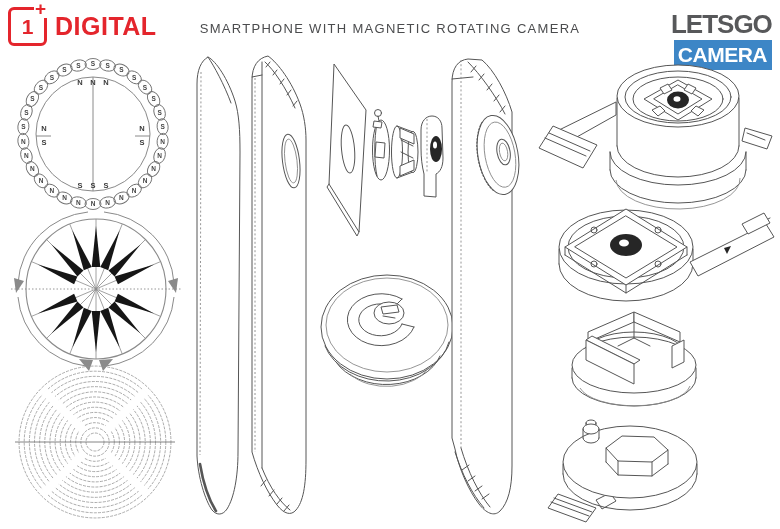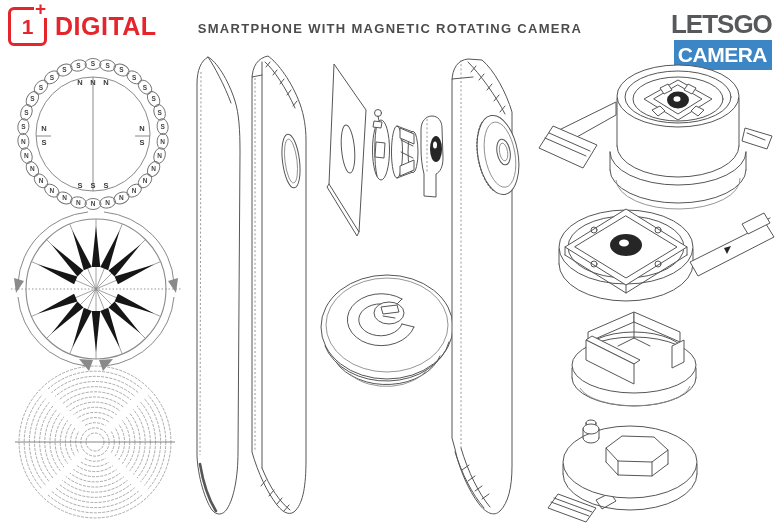--- a/index.html
+++ b/index.html
@@ -7,21 +7,21 @@
          font-family:"Liberation Sans",sans-serif;}
   
   #oneplus{position:absolute;left:8px;top:7px;display:flex;align-items:center;gap:8px;cursor:pointer;}
   #op-mark{position:relative;width:33px;height:33px;border:3.5px solid var(--oneplus-red);
            border-radius:6px;display:flex;align-items:center;justify-content:center;}
   #op-digit{color:var(--oneplus-red);font-weight:bold;font-size:21px;line-height:1;}
   #op-plus{position:absolute;top:-11px;right:-3px;color:var(--oneplus-red);font-weight:bold;
            font-size:19px;line-height:1;background:#fff;padding:0 1px;}
   #op-word{color:var(--oneplus-red);font-weight:bold;font-size:25px;letter-spacing:.5px;}
   #img-title{position:absolute;left:50%;top:21px;transform:translateX(-50%);white-space:nowrap;
-             color:var(--title-gray);font-weight:bold;font-size:13px;letter-spacing:1.3px;}
+             color:var(--title-gray);font-weight:normal;font-size:13px;letter-spacing:1.3px;}
   #lgd{position:absolute;right:8px;top:9px;display:flex;align-items:center;cursor:pointer;flex-direction:column;}
   #lgd-letsgo{color:var(--letsgo-gray);font-weight:bold;font-size:26px;letter-spacing:-1px;}
   #lgd-digital{background:var(--digital-blue);color:#fff;font-weight:bold;font-size:21px;
                letter-spacing:-.5px;padding:3px 5px 3px 4px;margin-left:3px;}
   
   #art{position:absolute;left:0;top:0;}
   .lw{fill:#fff;stroke:var(--drawing-line);stroke-width:1;stroke-linejoin:round;}
   .ln{fill:none;stroke:var(--drawing-line);stroke-width:1;stroke-linecap:round;}
   .lt{fill:none;stroke:var(--drawing-light);stroke-width:.9;}
   .dk{fill:#262626;stroke:none;}

